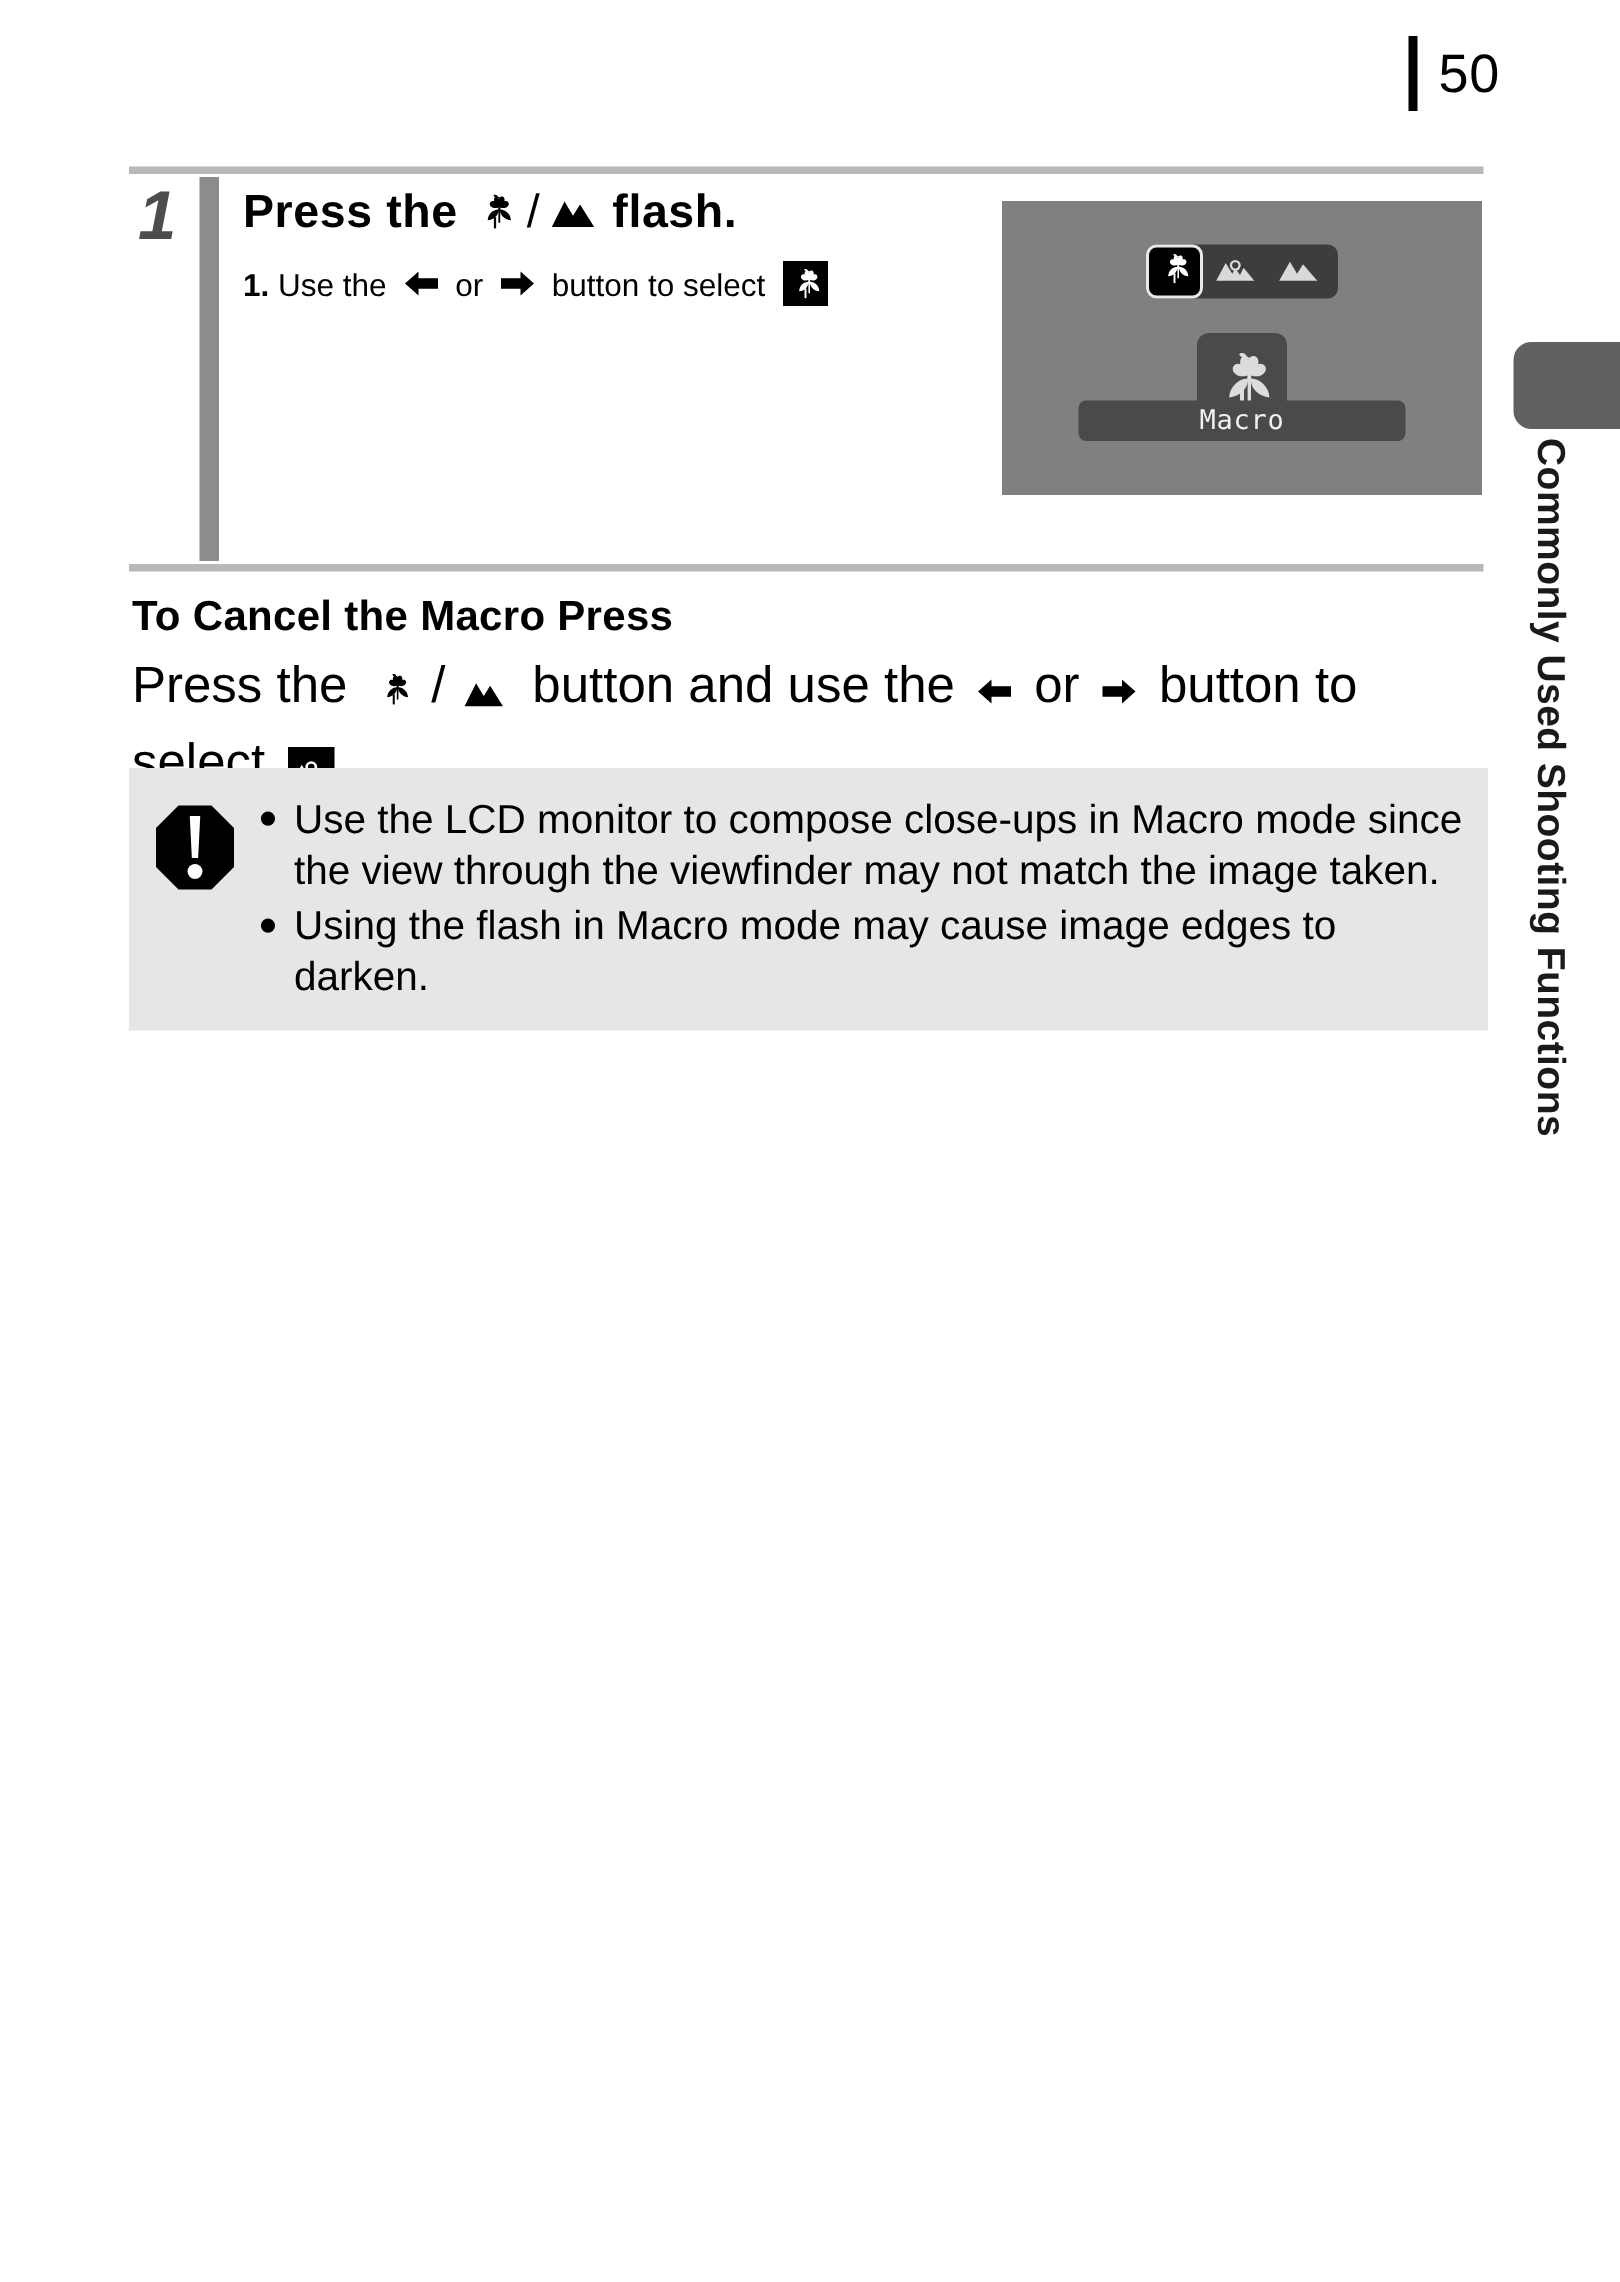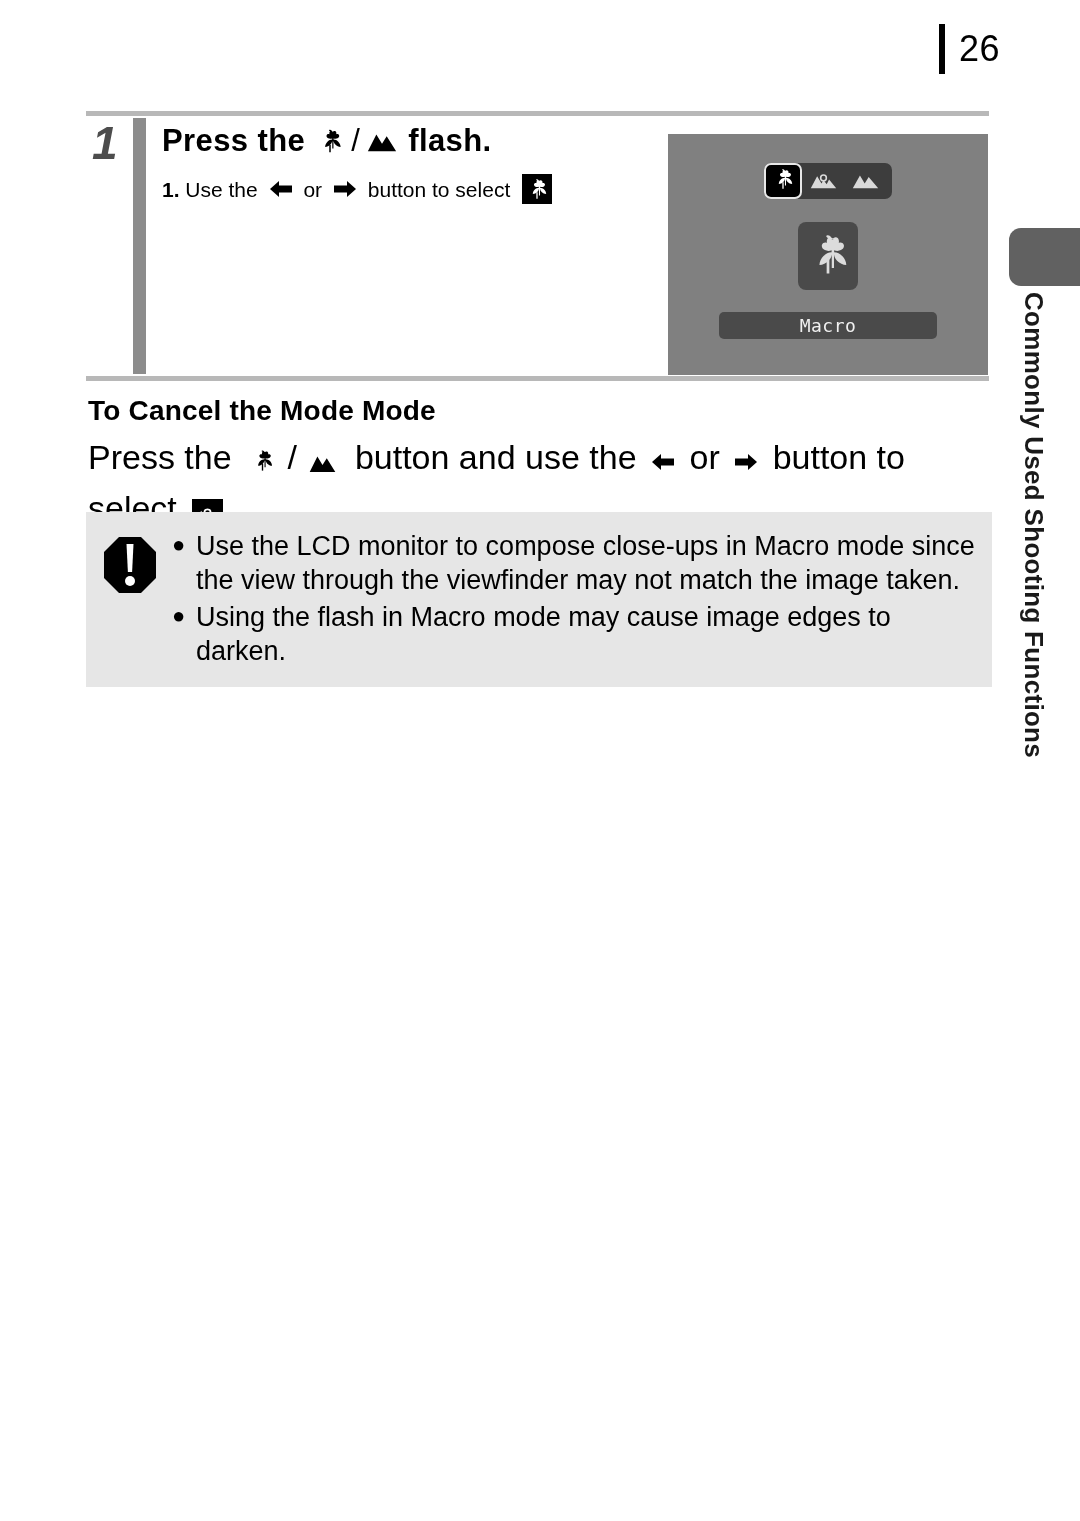--- a/index.html
+++ b/index.html
@@ -145,21 +145,21 @@
   }
 
   .arrow { display: inline-block; vertical-align: -0.12em; }
 
   
   .lcd {
     position: absolute;
     left: 668px;
     top: 134px;
     width: 320px;
-    height: 241px;
+    height: 196px;
     background: #808080;
     box-sizing: border-box;
   }
   .lcd-modebar {
     position: absolute;
     top: 29px;
     left: 50%;
     transform: translateX(-50%);
     display: flex;
     align-items: center;
@@ -264,21 +264,21 @@
     font-size: 22px;
     line-height: 1.45;
   }
   .note-text { flex: 1; }
 </style>
 </head>
 <body>
 
 <div class="page-num-wrap">
   <div class="page-num-bar"></div>
-  <div class="page-num">26</div>
+  <div class="page-num">50</div>
 </div>
 
 <div class="side-tab">
   <div class="side-tab-block"></div>
   <div class="side-tab-text">Commonly Used Shooting Functions</div>
 </div>
 
 <div class="rule rule-top"></div>
 <div class="rule rule-bottom"></div>
 
@@ -367,21 +367,21 @@
         <path fill="#dcdcdc" d="M16 3.5c1.6 0 2.5 1.6 2.6 3.2C19.4 5.2 20.6 4.6 21.8 5c1.4.5 1.7 2.2 1.4 3.6 1.4-.6 2.8 0 3.3 1.3.5 1.4-.5 2.8-1.9 3.5-1.4.7-3.1.7-4.5.1v1.4c2.1.1 3.9 1 5.4 2.4 1.7 1.6 2.6 3.8 2.7 6-2.3-.1-4.4-1.1-6-2.7-1.2-1.2-2-2.7-2.2-4.3v9h-1.5v-9c-.2 1.6-1 3.1-2.2 4.3-1.6 1.6-3.7 2.6-6 2.7.1-2.2 1-4.4 2.7-6 1.5-1.4 3.3-2.3 5.4-2.4v-1.4c-1.4.6-3.1.6-4.5-.1-1.4-.7-2.4-2.1-1.9-3.5.5-1.3 1.9-1.9 3.3-1.3-.3-1.4 0-3.1 1.4-3.6 1.2-.4 2.4.2 3.2 1.7C13.5 5.1 14.4 3.5 16 3.5z"></path>
         <rect x="15.1" y="20" width="1.8" height="9" fill="#dcdcdc"></rect>
       </svg>
     </span>
   </div>
 
   <div class="lcd-label">Macro</div>
 </div>
 
 <div class="cancel-sec">
-  <div class="cancel-head">To Cancel the Mode Mode</div>
+  <div class="cancel-head">To Cancel the Macro Press</div>
   <div class="cancel-body">
     <span>Press the</span>
     <span class="ic" style="margin:0 2px 0 8px;">
       <svg width="27" height="27" viewBox="0 0 32 32">
         <path fill="#000" d="M16 4c1.5 0 2.3 1.4 2.4 2.9C19.2 5.6 20.3 5 21.4 5.4c1.3.5 1.6 2 1.3 3.3 1.3-.5 2.6 0 3 1.2.5 1.3-.4 2.6-1.7 3.2-1.3.6-2.9.6-4.2.1v1.3c1.9.1 3.6.9 5 2.2 1.6 1.5 2.4 3.5 2.5 5.6-2.1-.1-4.1-1-5.6-2.5-1.1-1.1-1.8-2.5-2-4v8.2h-1.3v-8.2c-.2 1.5-.9 2.9-2 4-1.5 1.5-3.5 2.4-5.6 2.5.1-2.1.9-4.1 2.5-5.6 1.4-1.3 3.1-2.1 5-2.2v-1.3c-1.3.5-2.9.5-4.2-.1-1.3-.6-2.2-1.9-1.7-3.2.4-1.2 1.7-1.7 3-1.2-.3-1.3 0-2.8 1.3-3.3 1.1-.4 2.2.2 3 1.5C13.7 5.4 14.5 4 16 4z"></path>
         <rect x="15.2" y="20" width="1.6" height="8" fill="#000"></rect>
       </svg>
     </span>
     <span>/</span>
     <span class="ic" style="margin:0 8px 0 2px;">

